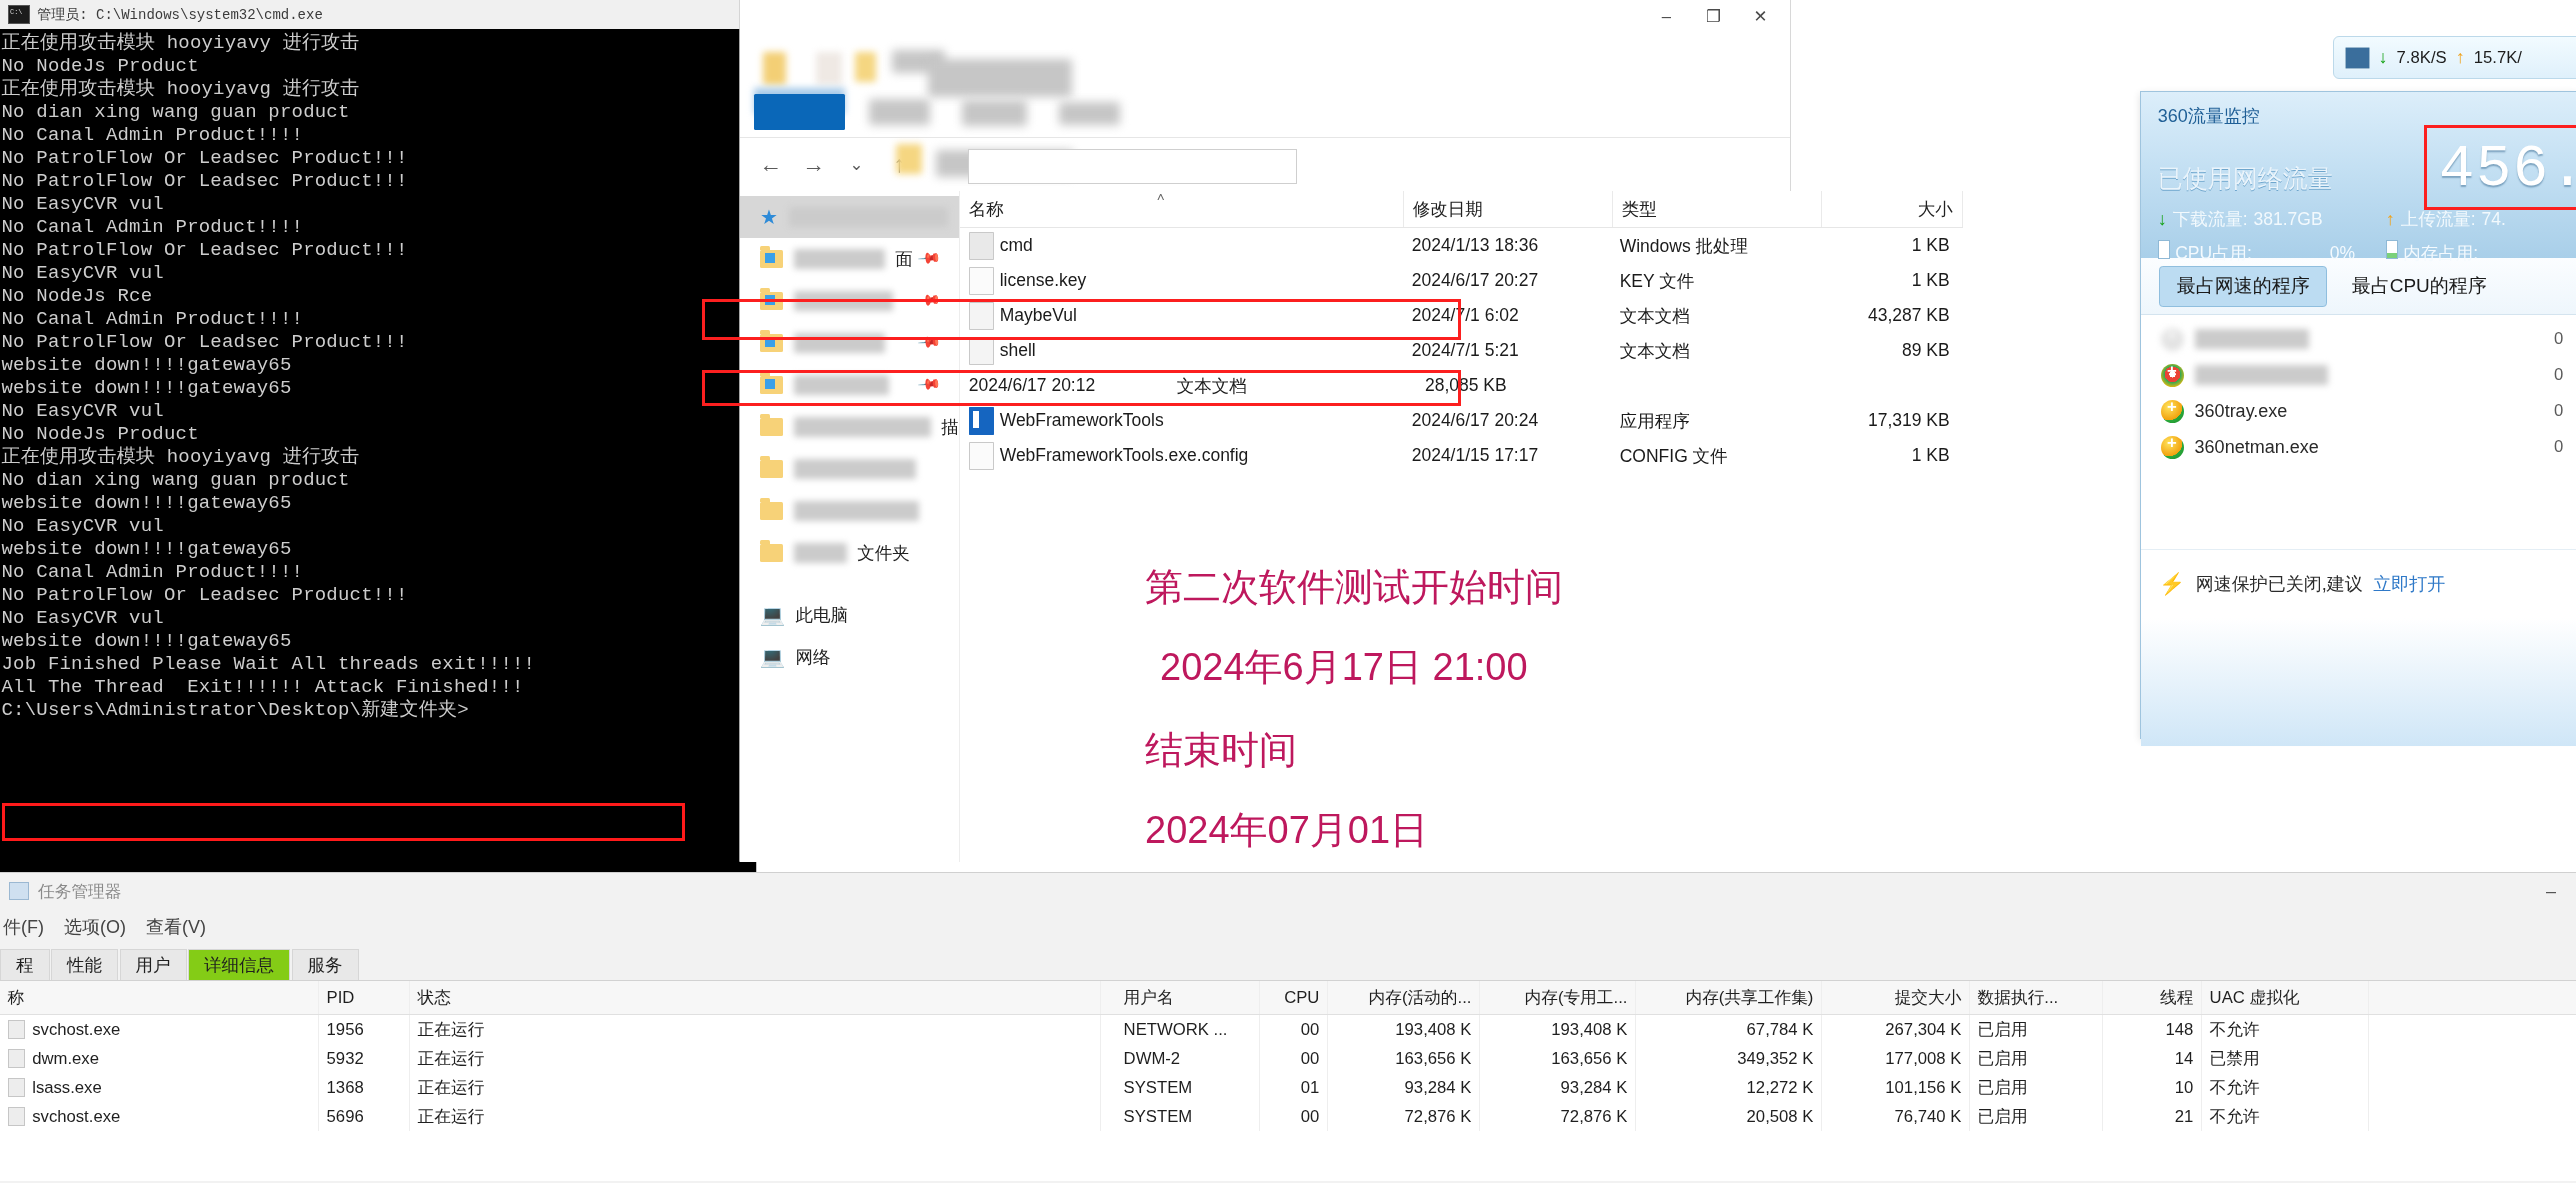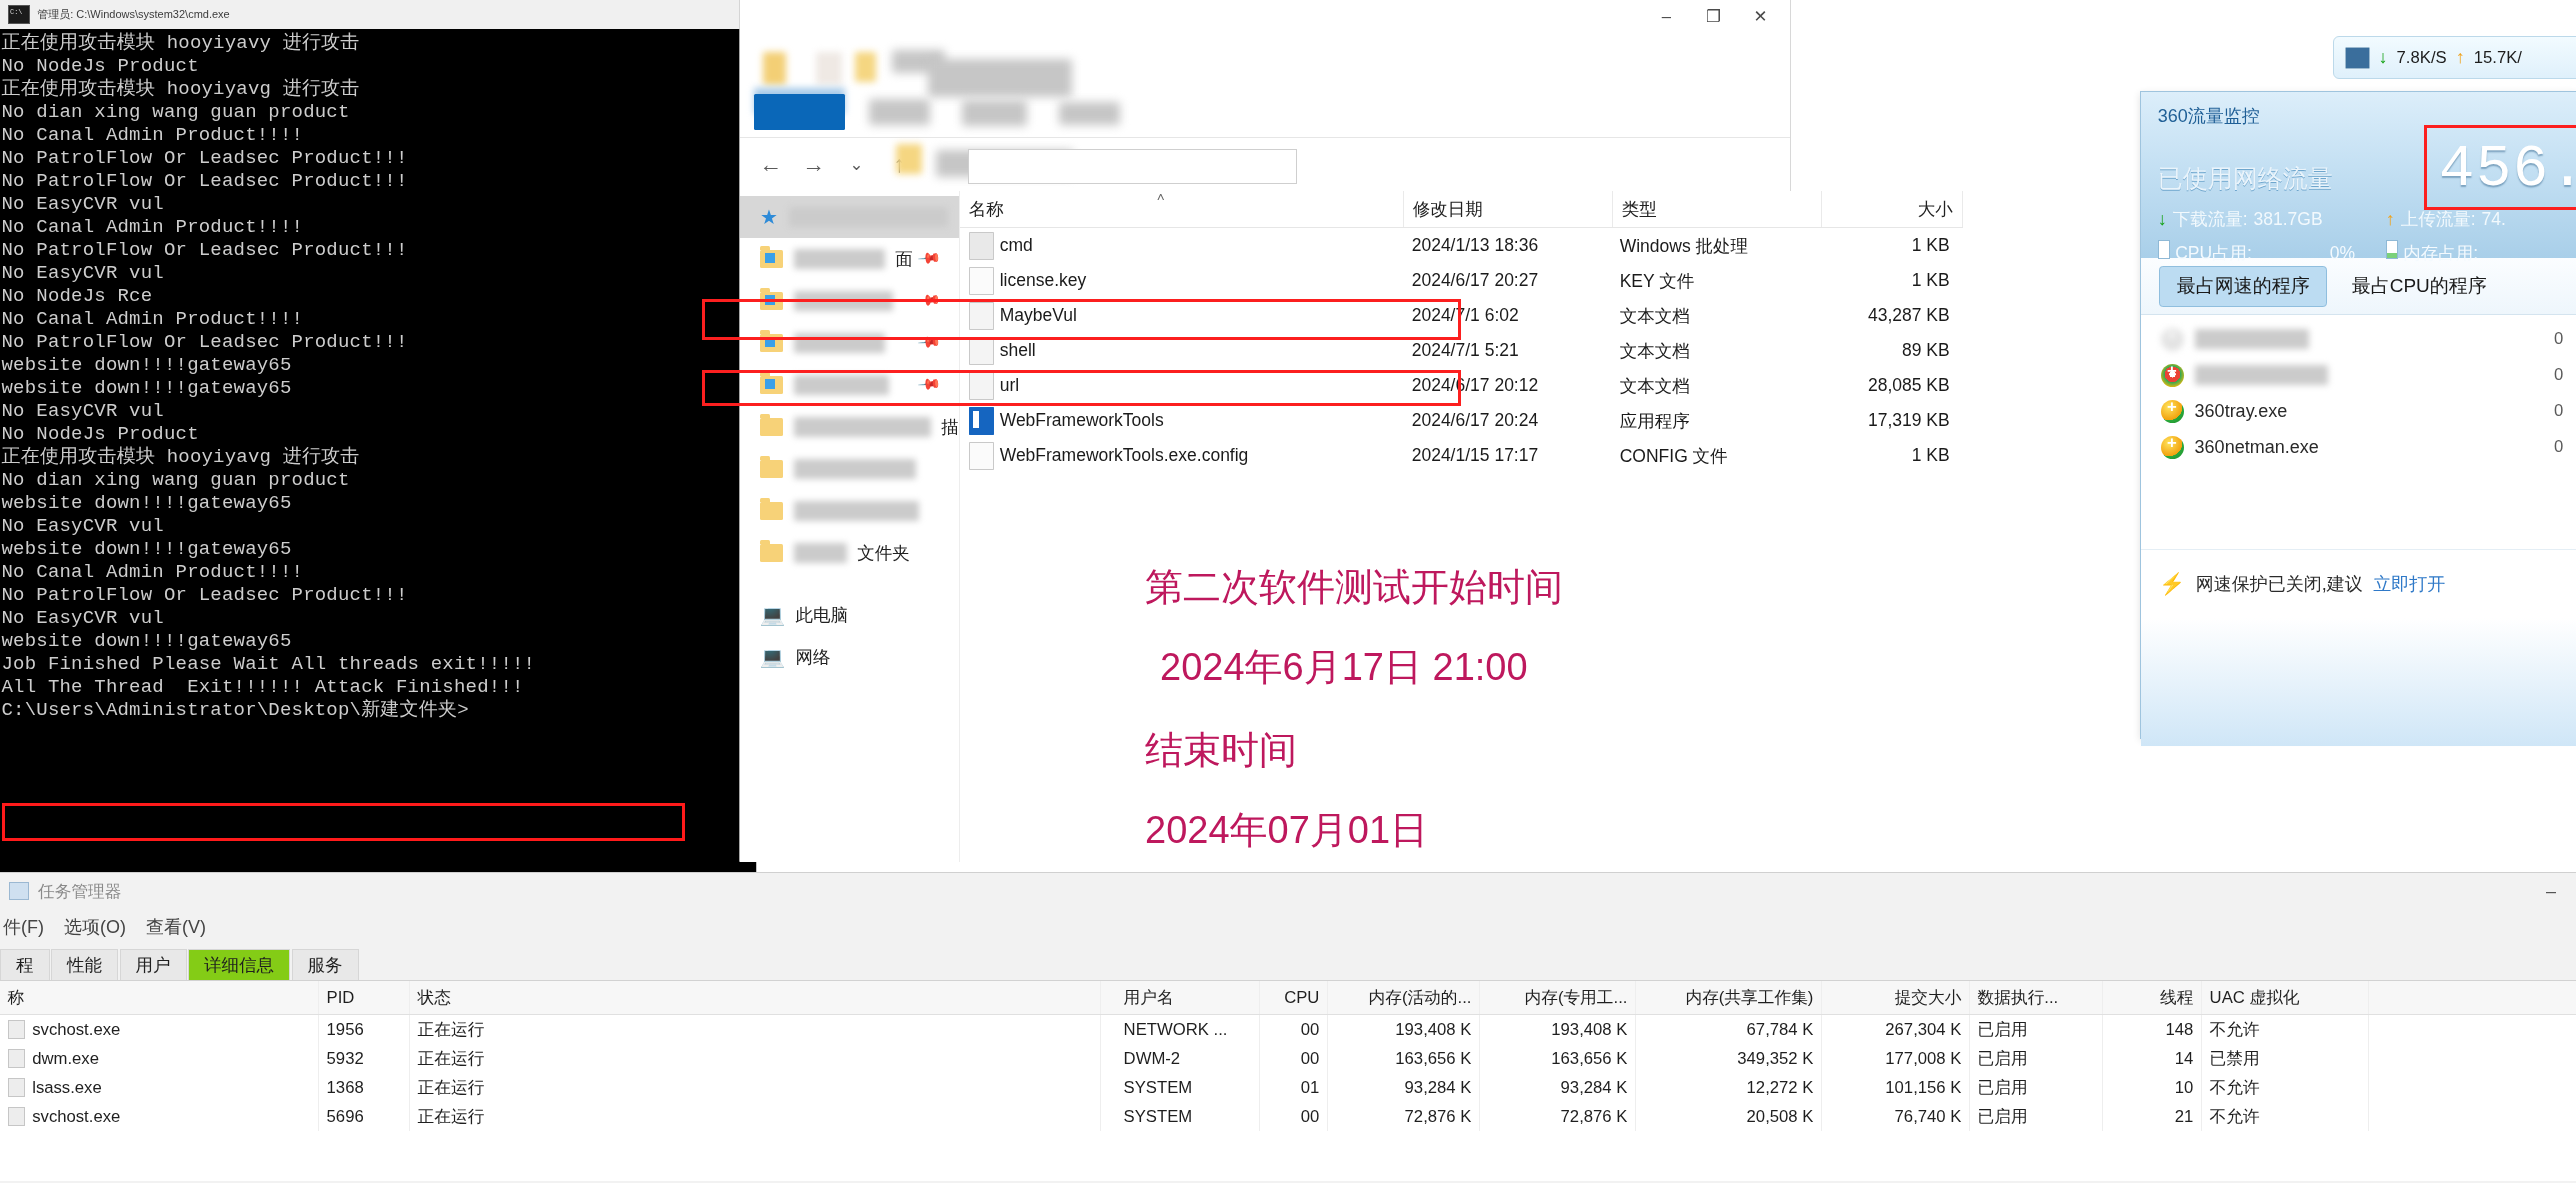--- a/index.html
+++ b/index.html
@@ -18,21 +18,21 @@
   .cmd-win {
     position: absolute; left: 0px; top: 0px; width: 756px; height: 875px;
     background: #000; box-shadow: 0 0 0 0.8px #b4b4b4;
   }
   .cmd-title {
     height: 29px; background: #f0f0f0; display: flex; align-items: center;
     padding-left: 7.6px; gap: 7.6px;
   }
   .cmd-ico { width: 20px; height: 16.7px; background:#1b1b1b; border:0.8px solid #555; position:relative;}
   .cmd-ico:before{content:"C:\\"; position:absolute; left:1.5px; top:1.5px; color:#ddd; font-size:6.8px; font-family:"Liberation Mono", monospace;}
-  .cmd-title-text { font-size: 11px; color: #3b3b3b; font-family:Liberation Sans, sans-serif; white-space:nowrap;}
+  .cmd-title-text { font-size: 14px; color: #3b3b3b; font-family:Liberation Mono, monospace; white-space:nowrap;}
   .cmd-body {
     background: #000; color: #cdcdcd; font-family: "Liberation Mono", monospace;
     font-size: 19px; line-height: 23px; padding: 3px 0 0 1.5px;
     height: 840px; overflow: hidden; letter-spacing: 0.2px;
   }
   .cmd-line { white-space: pre; }
   .cmd-redbox {
     position: absolute; left: 1.5px; top: 803px; width: 683px; height: 38px;
     border: 3px solid #ff1a1a; box-sizing: border-box; pointer-events:none;
   }
@@ -341,24 +341,20 @@
             <div class="frow">
               <div class="c-name">
                 <span class="f-ico txt"></span>
                 <span>shell</span>
               </div>
               <div class="c-date">2024/7/1 5:21</div>
               <div class="c-type">文本文档</div>
               <div class="c-size">89 KB</div>
             </div>
             <div class="frow">
-              <div class="c-name">
-                <span class="f-ico txt"></span>
-                <span>url</span>
-              </div>
               <div class="c-date">2024/6/17 20:12</div>
               <div class="c-type">文本文档</div>
               <div class="c-size">28,085 KB</div>
             </div>
             <div class="frow">
               <div class="c-name">
                 <span class="f-ico app"></span>
                 <span>WebFrameworkTools</span>
               </div>
               <div class="c-date">2024/6/17 20:24</div>

